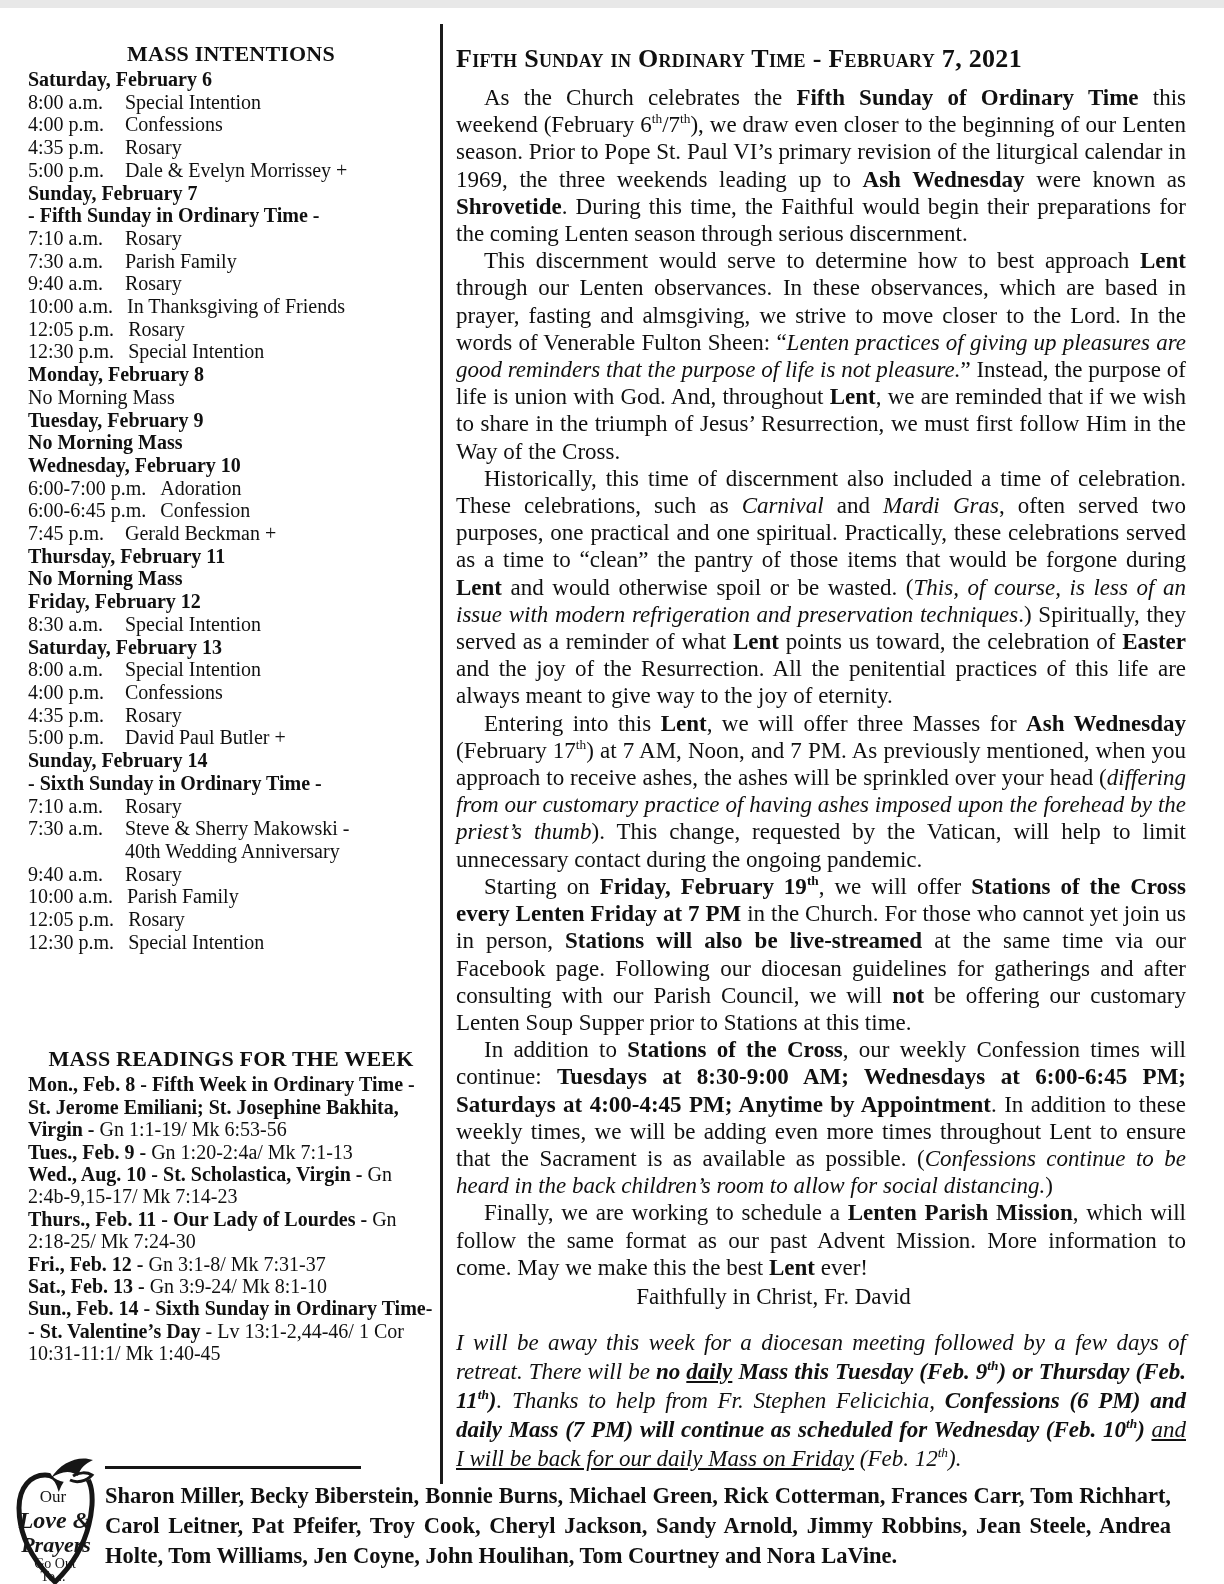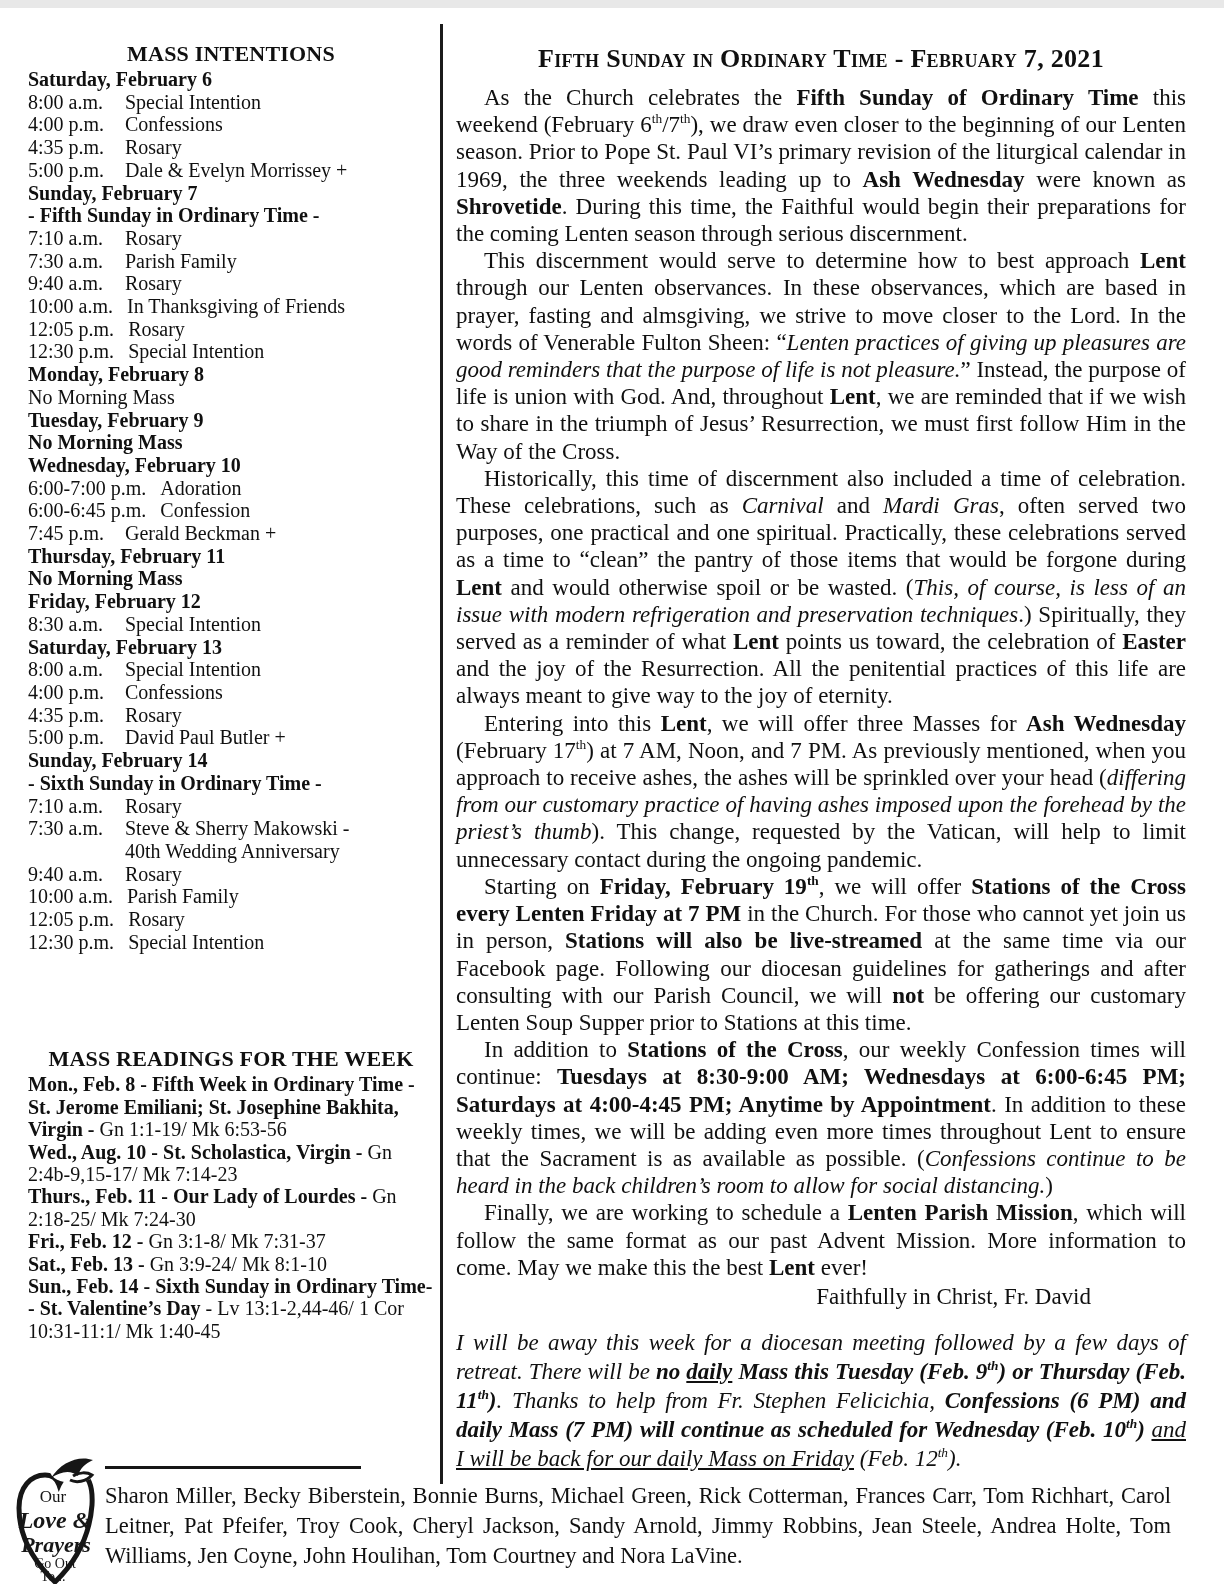--- a/index.html
+++ b/index.html
@@ -25,33 +25,33 @@
   .sched-row .time{flex:0 0 auto;min-width:97px;padding-right:14px;box-sizing:border-box;white-space:nowrap;}
   .sched-row .desc{flex:1 1 auto;}
   .mr-sect{margin-top:94px;}
   .reading{margin:0;font-size:20px;line-height:22.4px;}
   
   .divider{position:absolute;left:440px;top:16px;width:3px;height:1460px;background:#1b1b1b;}
   
   .right-col{position:absolute;left:456px;top:36px;width:730px;}
   .article-title{
     font-weight:700;font-variant:small-caps;font-size:26px;line-height:30px;
-    text-align:center;margin:0 0 10px 0;letter-spacing:.3px;
+    margin:0 0 10px 0;letter-spacing:.3px;
   }
   .apar{margin:0;text-indent:28px;text-align:justify;font-size:23px;line-height:27.2px;}
-  .signature{font-size:23px;line-height:27px;text-align:right;padding-right:95px;margin-top:2px;}
+  .signature{font-size:23px;line-height:27px;text-align:center;padding-right:95px;margin-top:2px;}
   .note{margin-top:18px;font-size:23px;line-height:29px;text-align:justify;}
   .b{font-weight:700;}
   .i{font-style:italic;}
   .u{text-decoration:underline;}
   sup{font-size:.58em;vertical-align:super;line-height:0;}
   
   .footer{position:absolute;left:13px;top:1446px;width:1158px;}
   .logo{position:absolute;left:2px;top:2px;width:80px;height:132px;}
-  .names-wrap{margin-left:92px;}
+  .names-wrap{margin-left:92px;font-weight:bold;}
   .rule{width:256px;height:3px;background:#161616;margin:12px 0 12px 0;}
   .names{margin:0;font-size:22.5px;line-height:30px;text-align:justify;}
 </style>
 </head>
 <body>
 
 <div class="page">
 
   <div class="left-col">
     <div class="mi-sect">
@@ -166,20 +166,21 @@
           <div class="sched-row">
             <span class="time">12:30 p.m.</span>
             <span class="desc">Special Intention</span>
           </div>
         </div>
     </div>
     <div class="mr-sect">
       <h2 class="mr-title">MASS READINGS FOR THE WEEK</h2>
       <div>
           <p class="reading"><span class="b">Mon., Feb. 8 - Fifth Week in Ordinary Time - St. Jerome Emiliani; St. Josephine Bakhita, Virgin - </span>Gn 1:1-19/ Mk 6:53-56</p>
+          <p class="reading"><span class="b">Tues., Feb. 9 - </span>Gn 1:20-2:4a/ Mk 7:1-13</p>
           <p class="reading"><span class="b">Wed., Aug. 10 - St. Scholastica, Virgin - </span>Gn 2:4b-9,15-17/ Mk 7:14-23</p>
           <p class="reading"><span class="b">Thurs., Feb. 11 - Our Lady of Lourdes - </span>Gn 2:18-25/ Mk 7:24-30</p>
           <p class="reading"><span class="b">Fri., Feb. 12 - </span>Gn 3:1-8/ Mk 7:31-37</p>
           <p class="reading"><span class="b"> Sat., Feb. 13 - </span>Gn 3:9-24/ Mk 8:1-10</p>
           <p class="reading"><span class="b">Sun., Feb. 14 - Sixth Sunday in Ordinary Time-- St. Valentine’s Day</span> - Lv 13:1-2,44-46/ 1 Cor 10:31-11:1/ Mk 1:40-45</p>
         </div>
     </div>
   </div>
 
   <div class="divider"></div>

